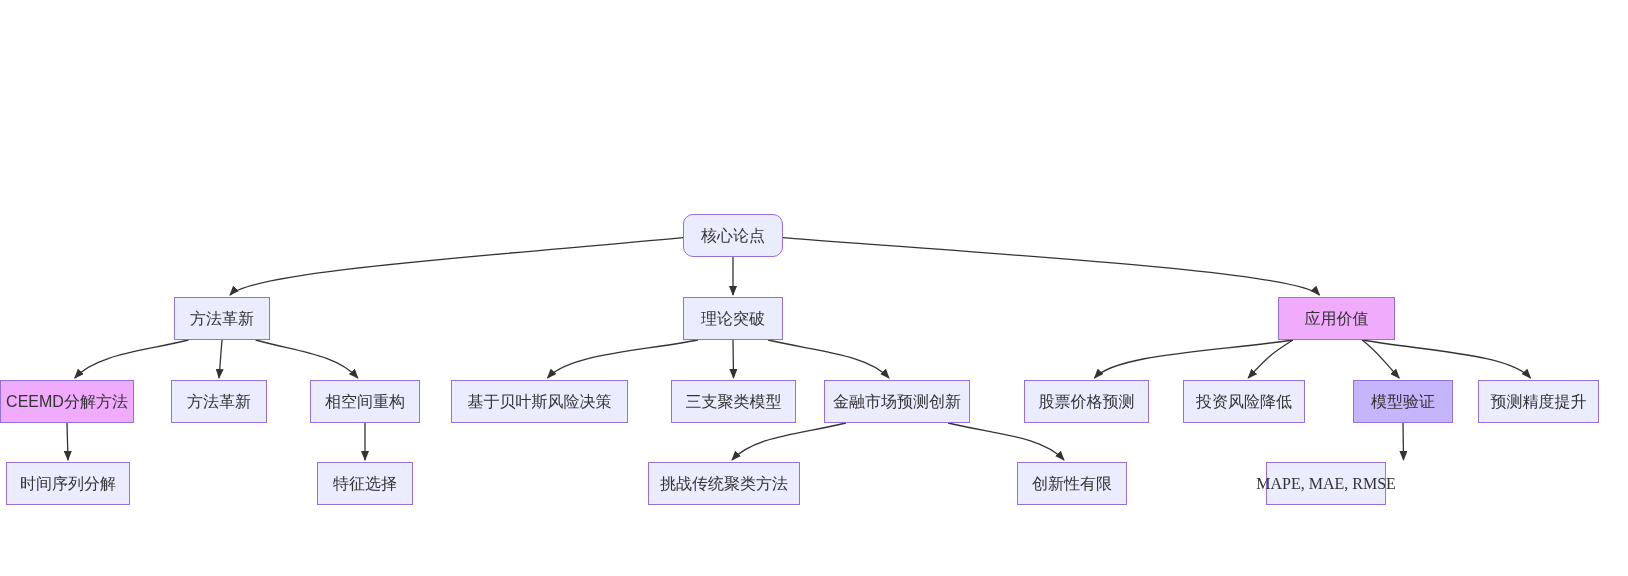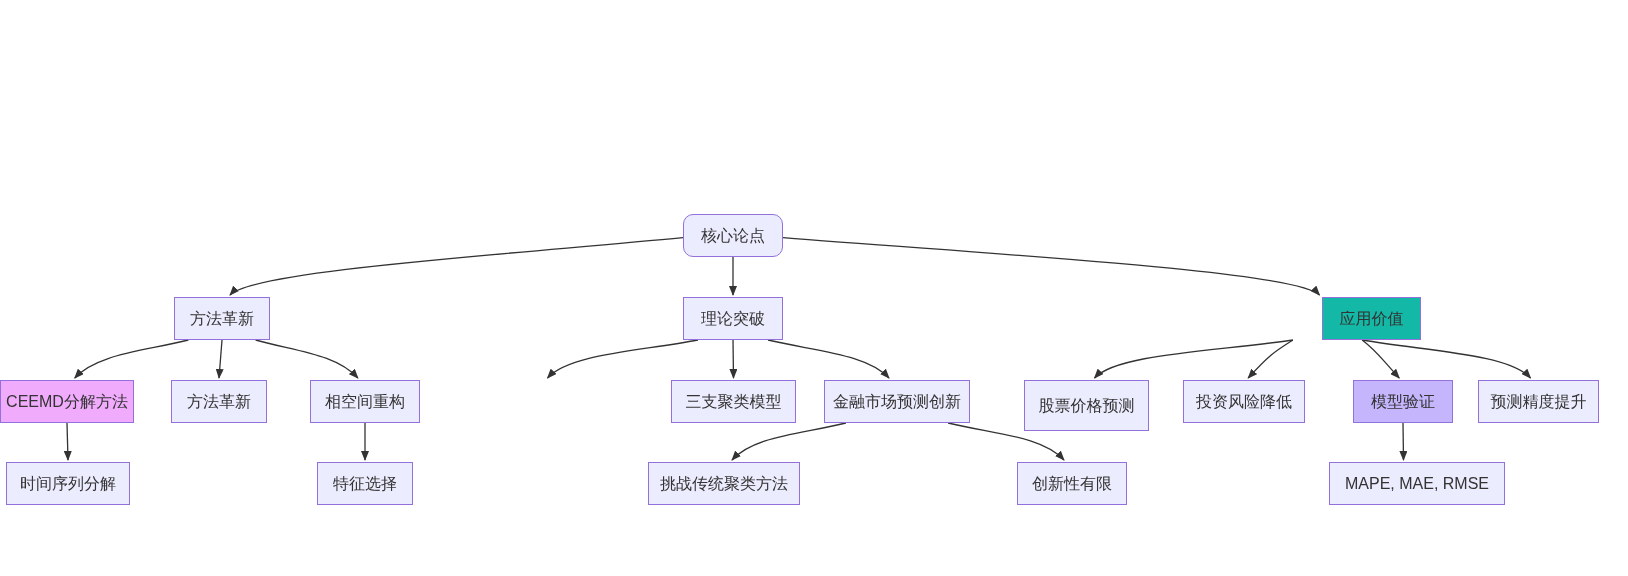--- a/index.html
+++ b/index.html
@@ -55,28 +55,29 @@
       <path d="M1362.15,340 C1429.49,351.4 1508.5,354 1530.5,378" fill="none" stroke="#333333" stroke-width="1.3" marker-end="url(#arrow)"></path>
       <path d="M67,423 L68,460" fill="none" stroke="#333333" stroke-width="1.3" marker-end="url(#arrow)"></path>
       <path d="M365,423 L365,460" fill="none" stroke="#333333" stroke-width="1.3" marker-end="url(#arrow)"></path>
       <path d="M845.9,423 C800.34,434.1 754,436 732,460" fill="none" stroke="#333333" stroke-width="1.3" marker-end="url(#arrow)"></path>
       <path d="M948.1,423 C994.46,434.1 1042,436 1064,460" fill="none" stroke="#333333" stroke-width="1.3" marker-end="url(#arrow)"></path>
       <path d="M1403,423 L1403.5,460" fill="none" stroke="#333333" stroke-width="1.3" marker-end="url(#arrow)"></path>
     </svg>
 <div class="node" style="left: 683px; top: 214px; width: 100px; height: 43px; background: rgb(236, 236, 255); border-color: rgb(147, 112, 219); color: rgb(51, 51, 51); border-radius: 10px;">核心论点</div>
     <div class="node" style="left: 174px; top: 297px; width: 96px; height: 43px; background: rgb(236, 236, 255); border-color: rgb(147, 112, 219); color: rgb(51, 51, 51);">方法革新</div>
     <div class="node" style="left: 683px; top: 297px; width: 100px; height: 43px; background: rgb(236, 236, 255); border-color: rgb(147, 112, 219); color: rgb(51, 51, 51);">理论突破</div>
-    <div class="node" style="left: 1322px; top: 297px; width: 99px; height: 43px; background: #14b8a6; border-color: rgb(147, 112, 219); color: rgb(51, 51, 51);">应用价值</div>
+    <div class="node" style="left: 1278px; top: 297px; width: 117px; height: 43px; background: #f0abfc; border-color: rgb(147, 112, 219); color: rgb(51, 51, 51);">应用价值</div>
     <div class="node" style="left: 0px; top: 380px; width: 134px; height: 43px; background: #f0abfc; border-color: rgb(147, 112, 219); color: rgb(51, 51, 51);">CEEMD分解方法</div>
     <div class="node" style="left: 171px; top: 380px; width: 96px; height: 43px; background: rgb(236, 236, 255); border-color: rgb(147, 112, 219); color: rgb(51, 51, 51);">方法革新</div>
     <div class="node" style="left: 310px; top: 380px; width: 110px; height: 43px; background: rgb(236, 236, 255); border-color: rgb(147, 112, 219); color: rgb(51, 51, 51);">相空间重构</div>
+    <div class="node" style="left: 451px; top: 380px; width: 177px; height: 43px; background: rgb(236, 236, 255); border-color: rgb(147, 112, 219); color: rgb(51, 51, 51);">基于贝叶斯风险决策</div>
     <div class="node" style="left: 671px; top: 380px; width: 125px; height: 43px; background: rgb(236, 236, 255); border-color: rgb(147, 112, 219); color: rgb(51, 51, 51);">三支聚类模型</div>
     <div class="node" style="left: 824px; top: 380px; width: 146px; height: 43px; background: rgb(236, 236, 255); border-color: rgb(147, 112, 219); color: rgb(51, 51, 51);">金融市场预测创新</div>
-    <div class="node" style="left: 1024px; top: 380px; width: 125px; height: 51px; background: rgb(236, 236, 255); border-color: rgb(147, 112, 219); color: rgb(51, 51, 51);">股票价格预测</div>
+    <div class="node" style="left: 1024px; top: 380px; width: 125px; height: 43px; background: rgb(236, 236, 255); border-color: rgb(147, 112, 219); color: rgb(51, 51, 51);">股票价格预测</div>
     <div class="node" style="left: 1183px; top: 380px; width: 122px; height: 43px; background: rgb(236, 236, 255); border-color: rgb(147, 112, 219); color: rgb(51, 51, 51);">投资风险降低</div>
     <div class="node" style="left: 1353px; top: 380px; width: 100px; height: 43px; background: #c4b5fd; border-color: rgb(147, 112, 219); color: rgb(51, 51, 51);">模型验证</div>
     <div class="node" style="left: 1478px; top: 380px; width: 121px; height: 43px; background: rgb(236, 236, 255); border-color: rgb(147, 112, 219); color: rgb(51, 51, 51);">预测精度提升</div>
     <div class="node" style="left: 6px; top: 462px; width: 124px; height: 43px; background: rgb(236, 236, 255); border-color: rgb(147, 112, 219); color: rgb(51, 51, 51);">时间序列分解</div>
     <div class="node" style="left: 317px; top: 462px; width: 96px; height: 43px; background: rgb(236, 236, 255); border-color: rgb(147, 112, 219); color: rgb(51, 51, 51);">特征选择</div>
     <div class="node" style="left: 648px; top: 462px; width: 152px; height: 43px; background: rgb(236, 236, 255); border-color: rgb(147, 112, 219); color: rgb(51, 51, 51);">挑战传统聚类方法</div>
     <div class="node" style="left: 1017px; top: 462px; width: 110px; height: 43px; background: rgb(236, 236, 255); border-color: rgb(147, 112, 219); color: rgb(51, 51, 51);">创新性有限</div>
-    <div class="node" style="left: 1329px; top: 462px; width: 176px; height: 43px; background: rgb(236, 236, 255); border-color: rgb(147, 112, 219); color: rgb(51, 51, 51);">MAPE, MAE, RMSE</div>
+    <div class="node" style="left: 1266px; top: 462px; width: 120px; height: 43px; background: rgb(236, 236, 255); border-color: rgb(147, 112, 219); color: rgb(51, 51, 51); font-family: Liberation Serif, serif;">MAPE, MAE, RMSE</div>
   </div>
 
 </body></html>

